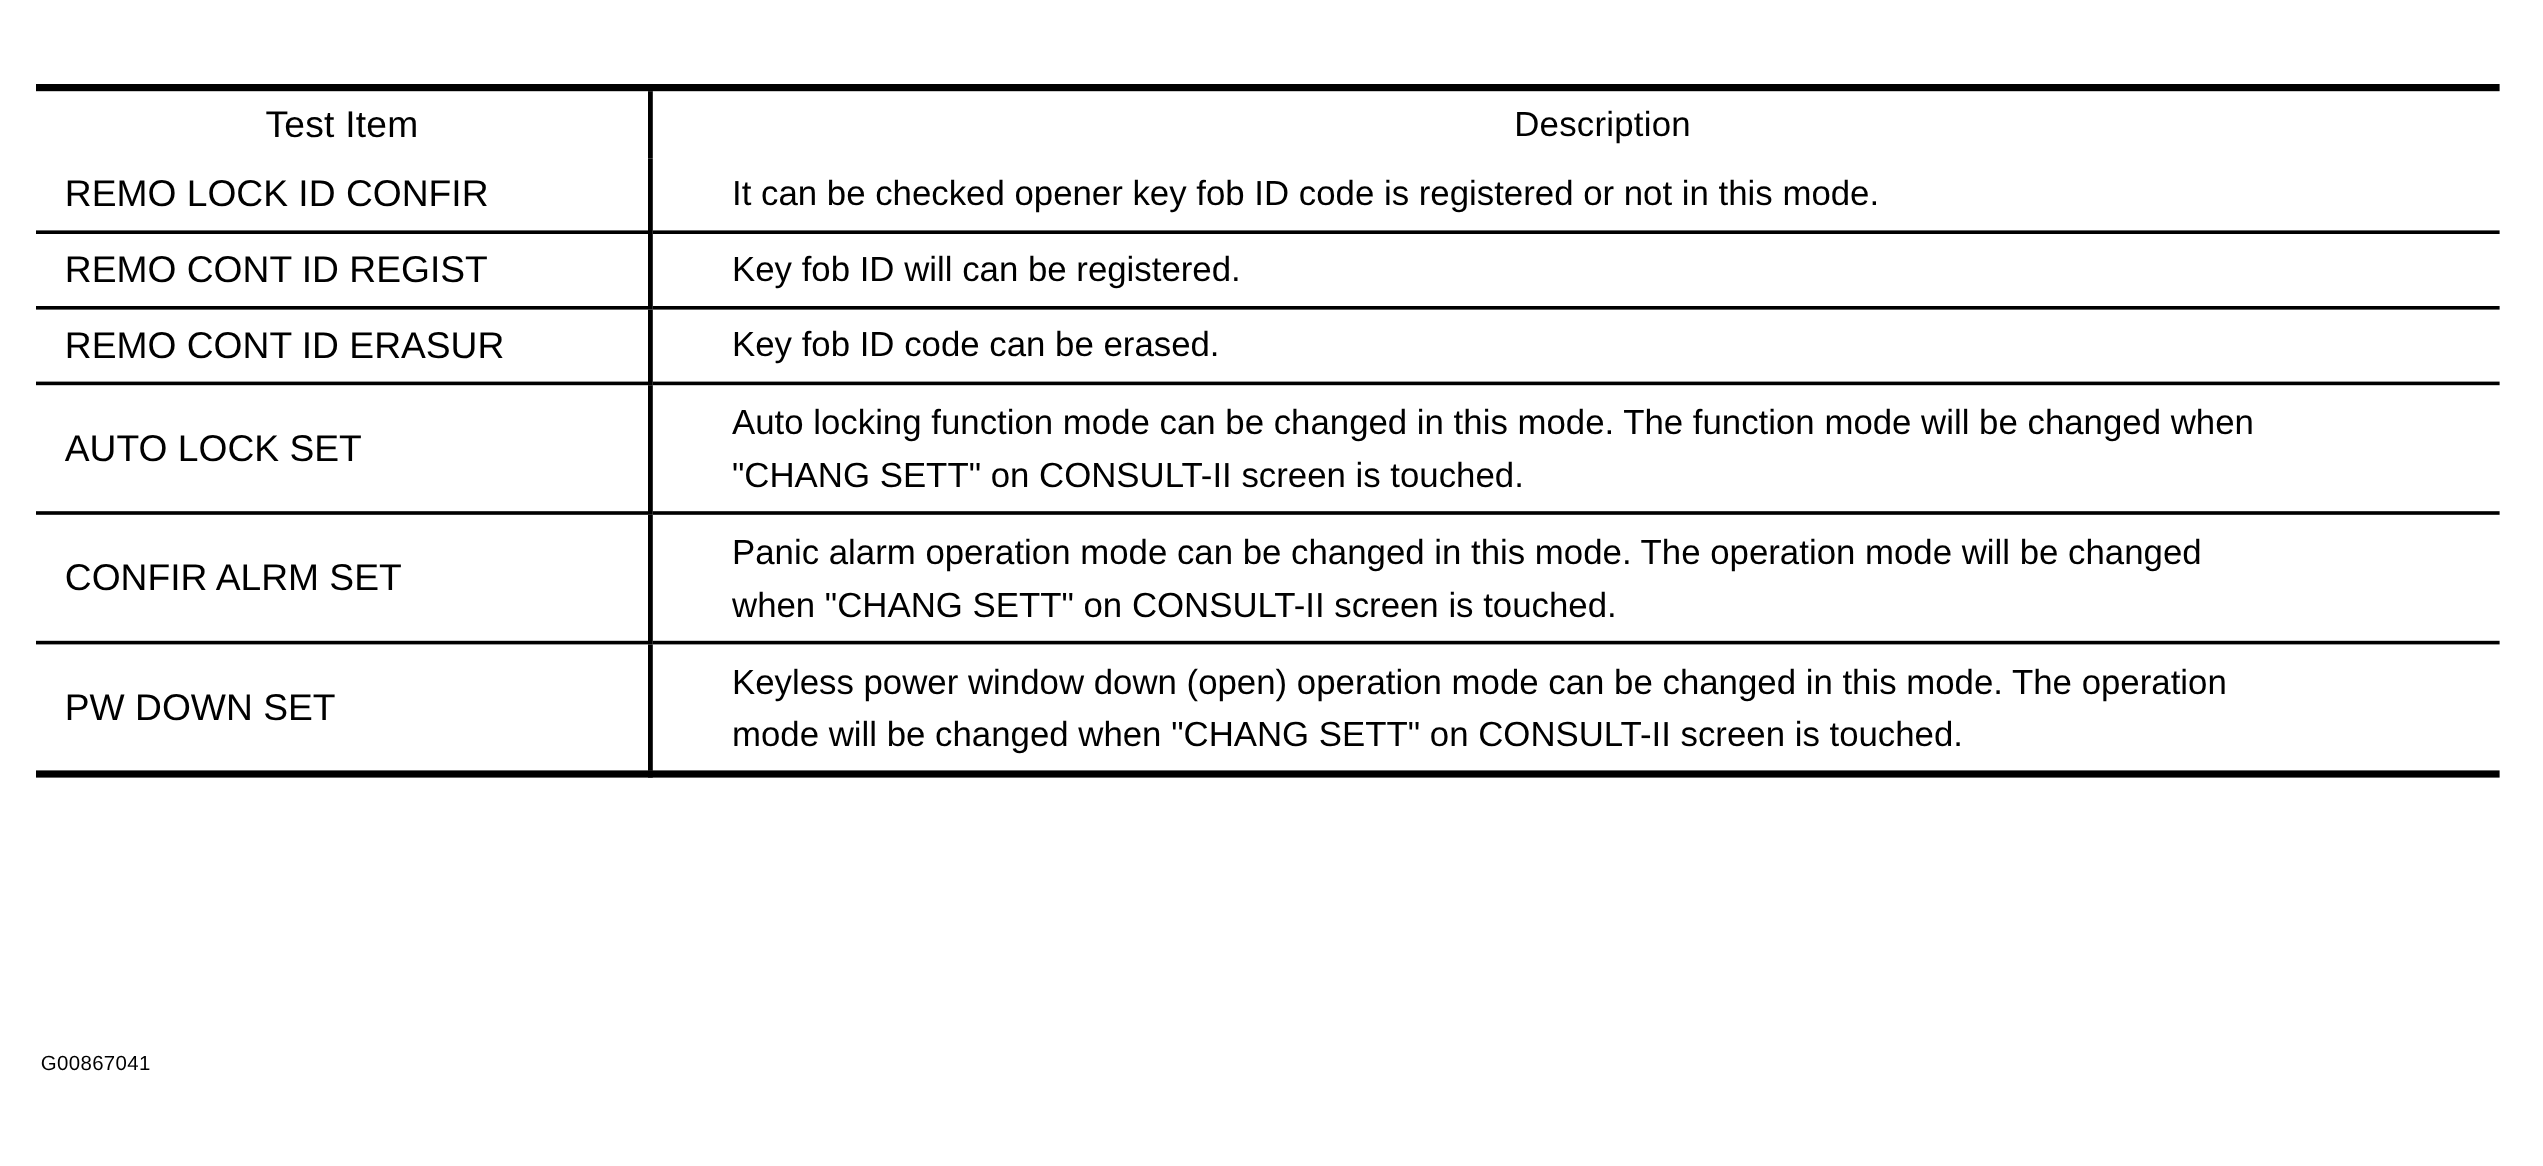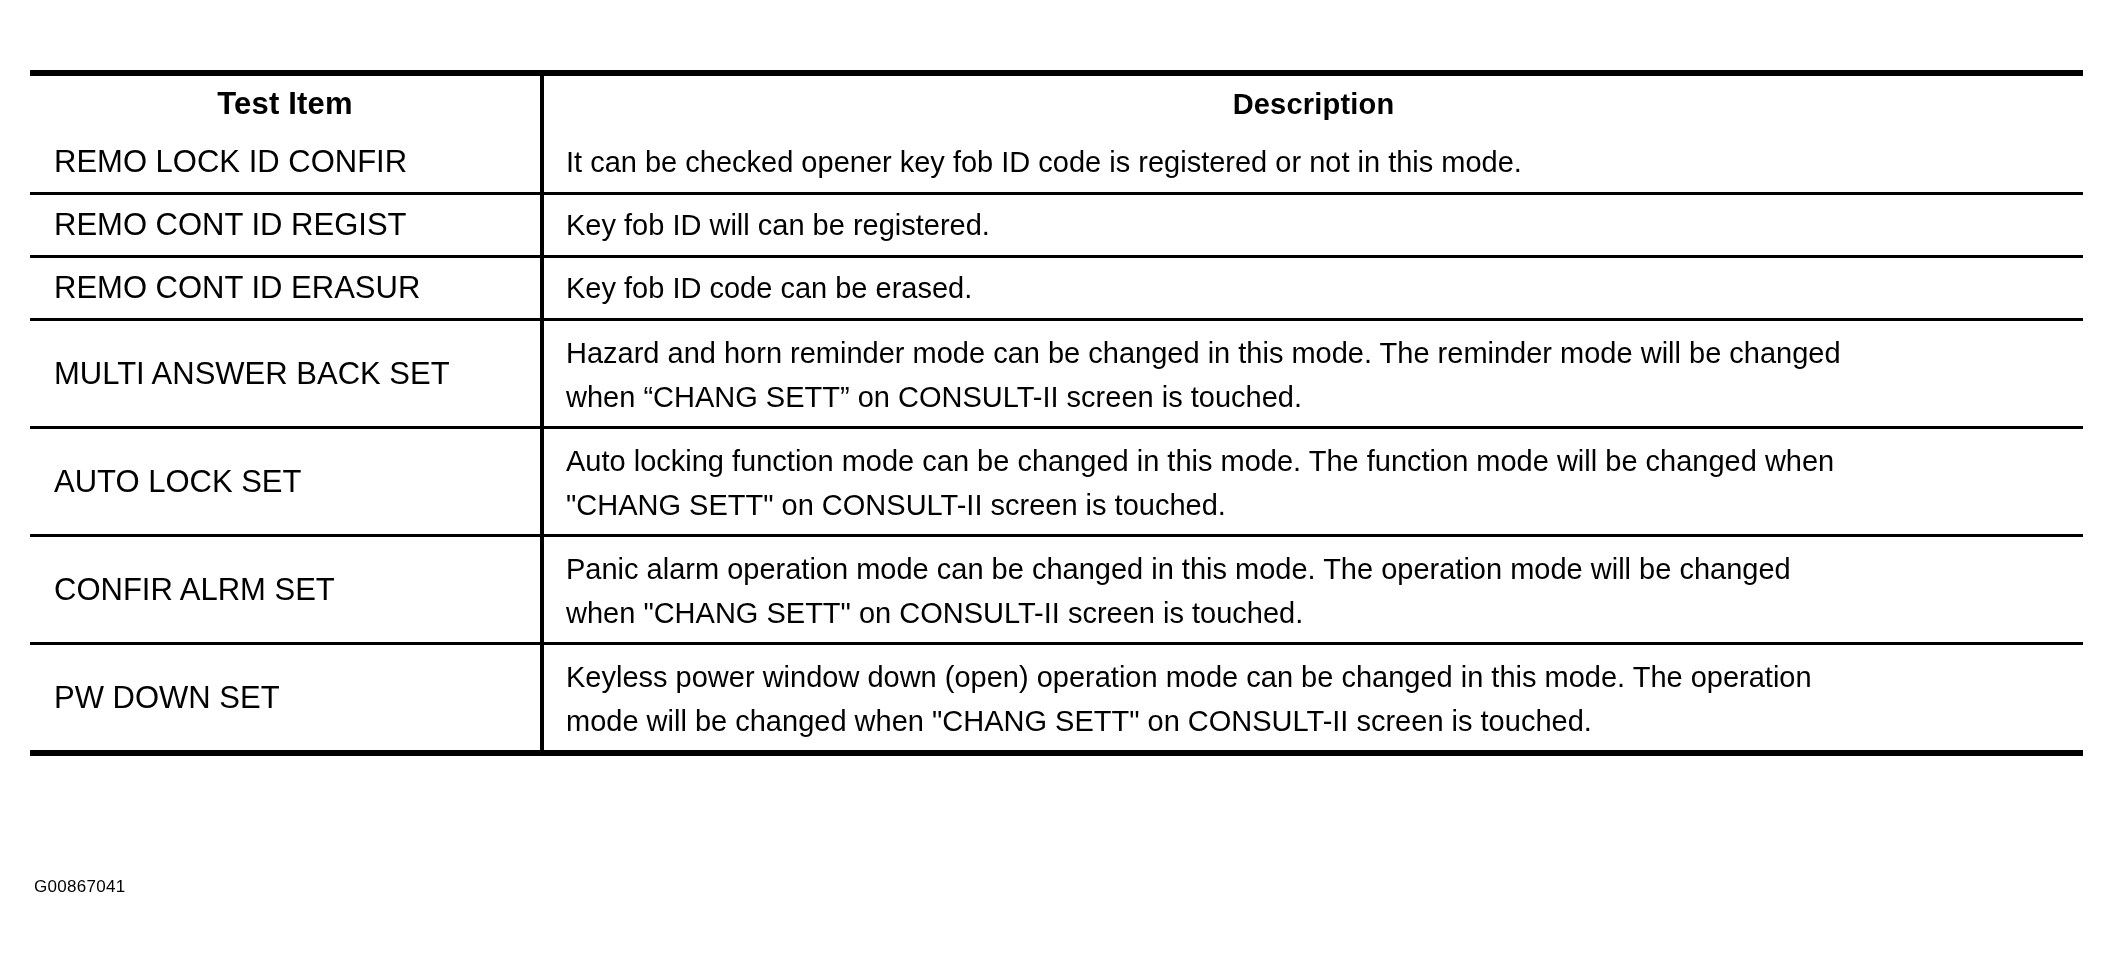--- a/index.html
+++ b/index.html
@@ -53,41 +53,42 @@
 
   
   .cell-item {
     border-right: 4px solid #000;
   }
 
   
   .hdr-row th {
     height: 56px;
     text-align: center;
-    font-weight: bold;
+    font-weight: normal;
     font-size: 30px;
     letter-spacing: 0.2px;
   }
   .hdr-row .cell-item .txt { padding: 0 10px; }
   .hdr-row .cell-desc .txt { padding: 0 10px; }
 
   
   .cell-item .txt {
     display: block;
     padding: 0 0 0 24px;
     font-size: 31px;
     line-height: 40px;
     white-space: nowrap;
   }
 
   .cell-desc .txt {
     display: block;
     padding: 0 14px 0 22px;
     font-size: 29px;
     line-height: 44px;
+    margin-left: 44px;
   }
 
   .row-single td { height: 60px; }
   .row-double td { height: 105px; }
 
   .row-double .cell-desc .txt {
     padding-top: 2px;
   }
 
   .desc-line { display: block; }
@@ -151,31 +152,20 @@
         <td class="cell-item">
           <span class="txt">REMO CONT ID ERASUR</span>
         </td>
         <td class="cell-desc">
           <span class="txt">
             <span class="desc-line">Key fob ID code can be erased.</span>
           </span>
         </td>
       </tr>
 
-      <tr class="row-double">
-        <td class="cell-item">
-          <span class="txt">MULTI ANSWER BACK SET</span>
-        </td>
-        <td class="cell-desc">
-          <span class="txt">
-            <span class="desc-line">Hazard and horn reminder mode can be changed in this mode. The reminder mode will be changed</span>
-            <span class="desc-line">when “CHANG SETT” on CONSULT-II screen is touched.</span>
-          </span>
-        </td>
-      </tr>
 
       <tr class="row-double">
         <td class="cell-item">
           <span class="txt">AUTO LOCK SET</span>
         </td>
         <td class="cell-desc">
           <span class="txt">
             <span class="desc-line">Auto locking function mode can be changed in this mode. The function mode will be changed when</span>
             <span class="desc-line">"CHANG SETT" on CONSULT-II screen is touched.</span>
           </span>

